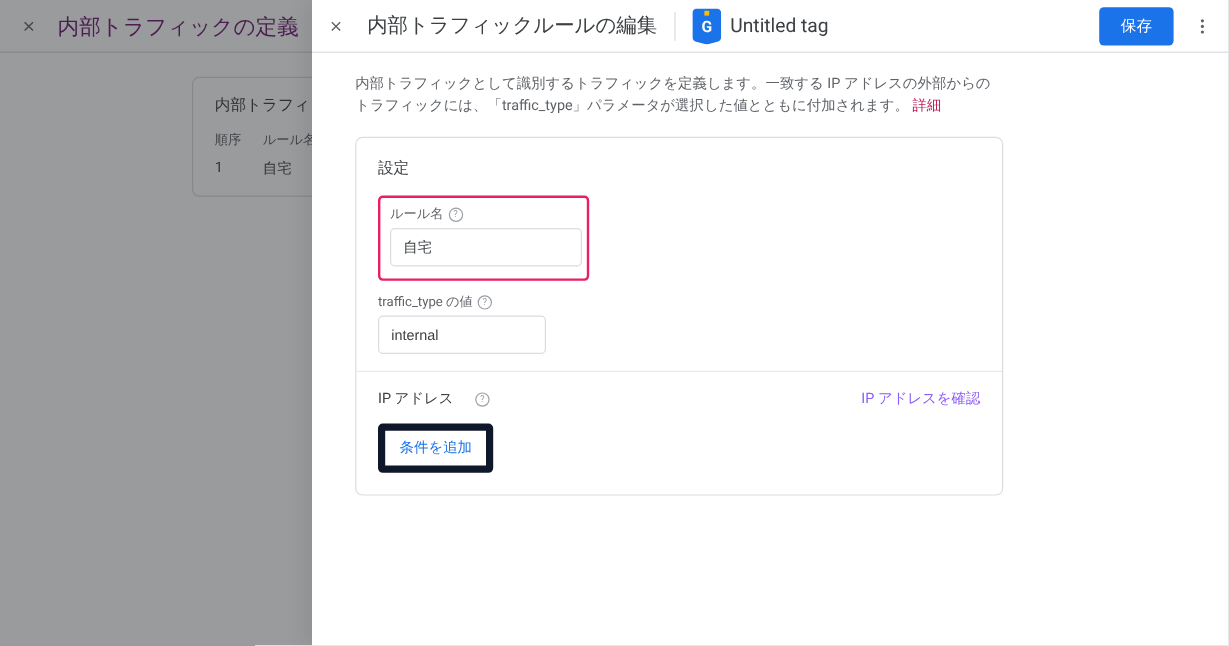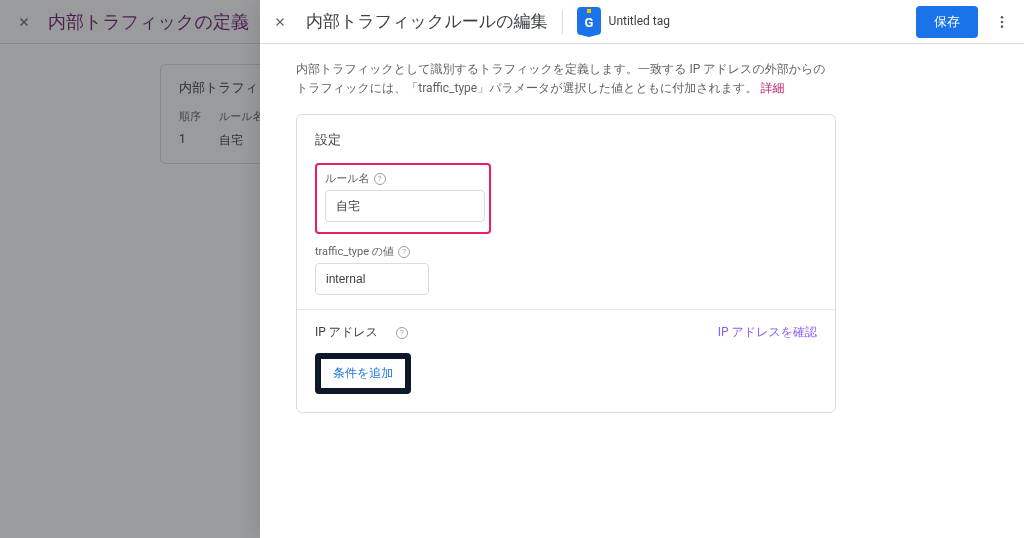--- a/index.html
+++ b/index.html
@@ -5,21 +5,21 @@
     * { box-sizing: border-box; margin: 0; padding: 0; }
     body { font-family: Roboto, Arial, sans-serif; font-size: 13px; color: #3c4043; width: 1024px; height: 538px; overflow: hidden; position: relative; background: #fff; }
 
     
     .bg-layer { position: absolute; inset: 0; background: #fff; }
     .bg-header { height: 44px; border-bottom: 1px solid #dadce0; display: flex; align-items: center; padding: 0 12px; }
     .bg-close { width: 24px; height: 24px; display: flex; align-items: center; justify-content: center; color: #5f6368; }
     .bg-title { font-size: 18px; color: #701a75; margin-left: 12px; }
     .bg-divider { width:1px; height:24px; background:#dadce0; margin: 0 14px; }
     .tag-icon { width: 24px; height: 30px; position: relative; }
-    .tag-sub { font-size: 12px; color: #5f6368; margin-left: 8px; line-height: 1.2; }
+    .tag-sub { font-size: 16px; color: #5f6368; margin-left: 8px; line-height: 1.2; }
     .tag-sub .t1 { color:#3c4043; }
 
     .bg-body { padding: 20px; }
     .bg-card { width: 480px; margin-left: 140px; border: 1px solid #dadce0; border-radius: 6px; padding: 14px 18px; background:#fff; }
     .bg-card-title { font-size: 13px; font-weight: 500; margin-bottom: 12px; }
     .bg-th-row { display:flex; color:#5f6368; font-size:11px; margin-bottom:8px; }
     .bg-th-row .c1 { width: 40px; }
     .bg-row { display:flex; font-size:12px; }
     .bg-row .c1 { width:40px; }
 
@@ -142,21 +142,21 @@
           <span class="help-ic">?</span>
         </div>
         <input class="fld-input" value="自宅" style="">
       </div>
 
       <div class="field-wrap" style="margin-top:10px;">
         <div class="fld-label">
           <span>traffic_type の値</span>
           <span class="help-ic">?</span>
         </div>
-        <input class="fld-input" style="width: 114px;" value="internal">
+        <input class="fld-input" style="width: 140px;" value="internal">
       </div>
 
       <div class="section-divider"></div>
 
       <div class="ip-row">
         <div class="ip-label">
           <span>IP アドレス</span>
           <span class="help-ic">?</span>
         </div>
         <a href="#" class="ip-link">IP アドレスを確認</a>

